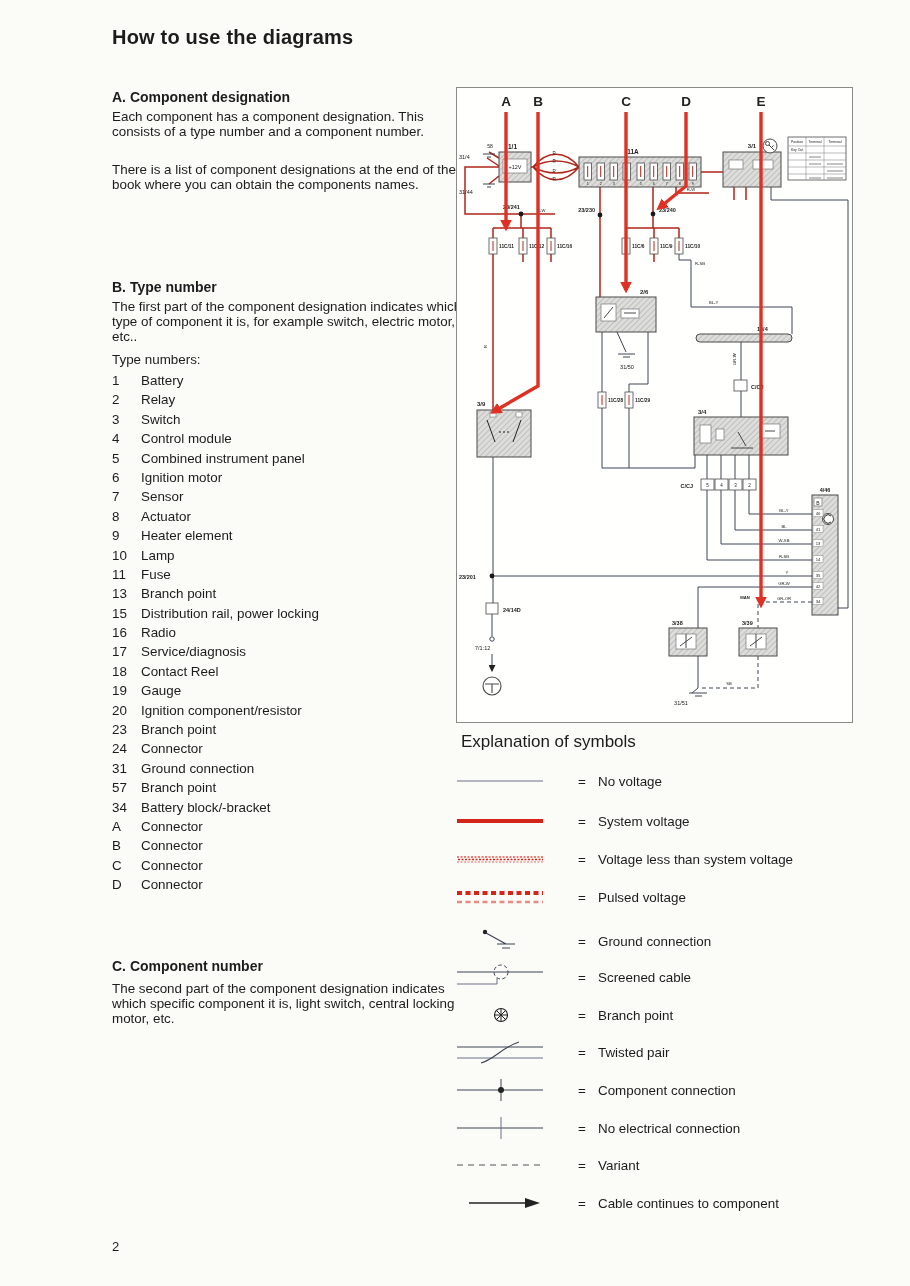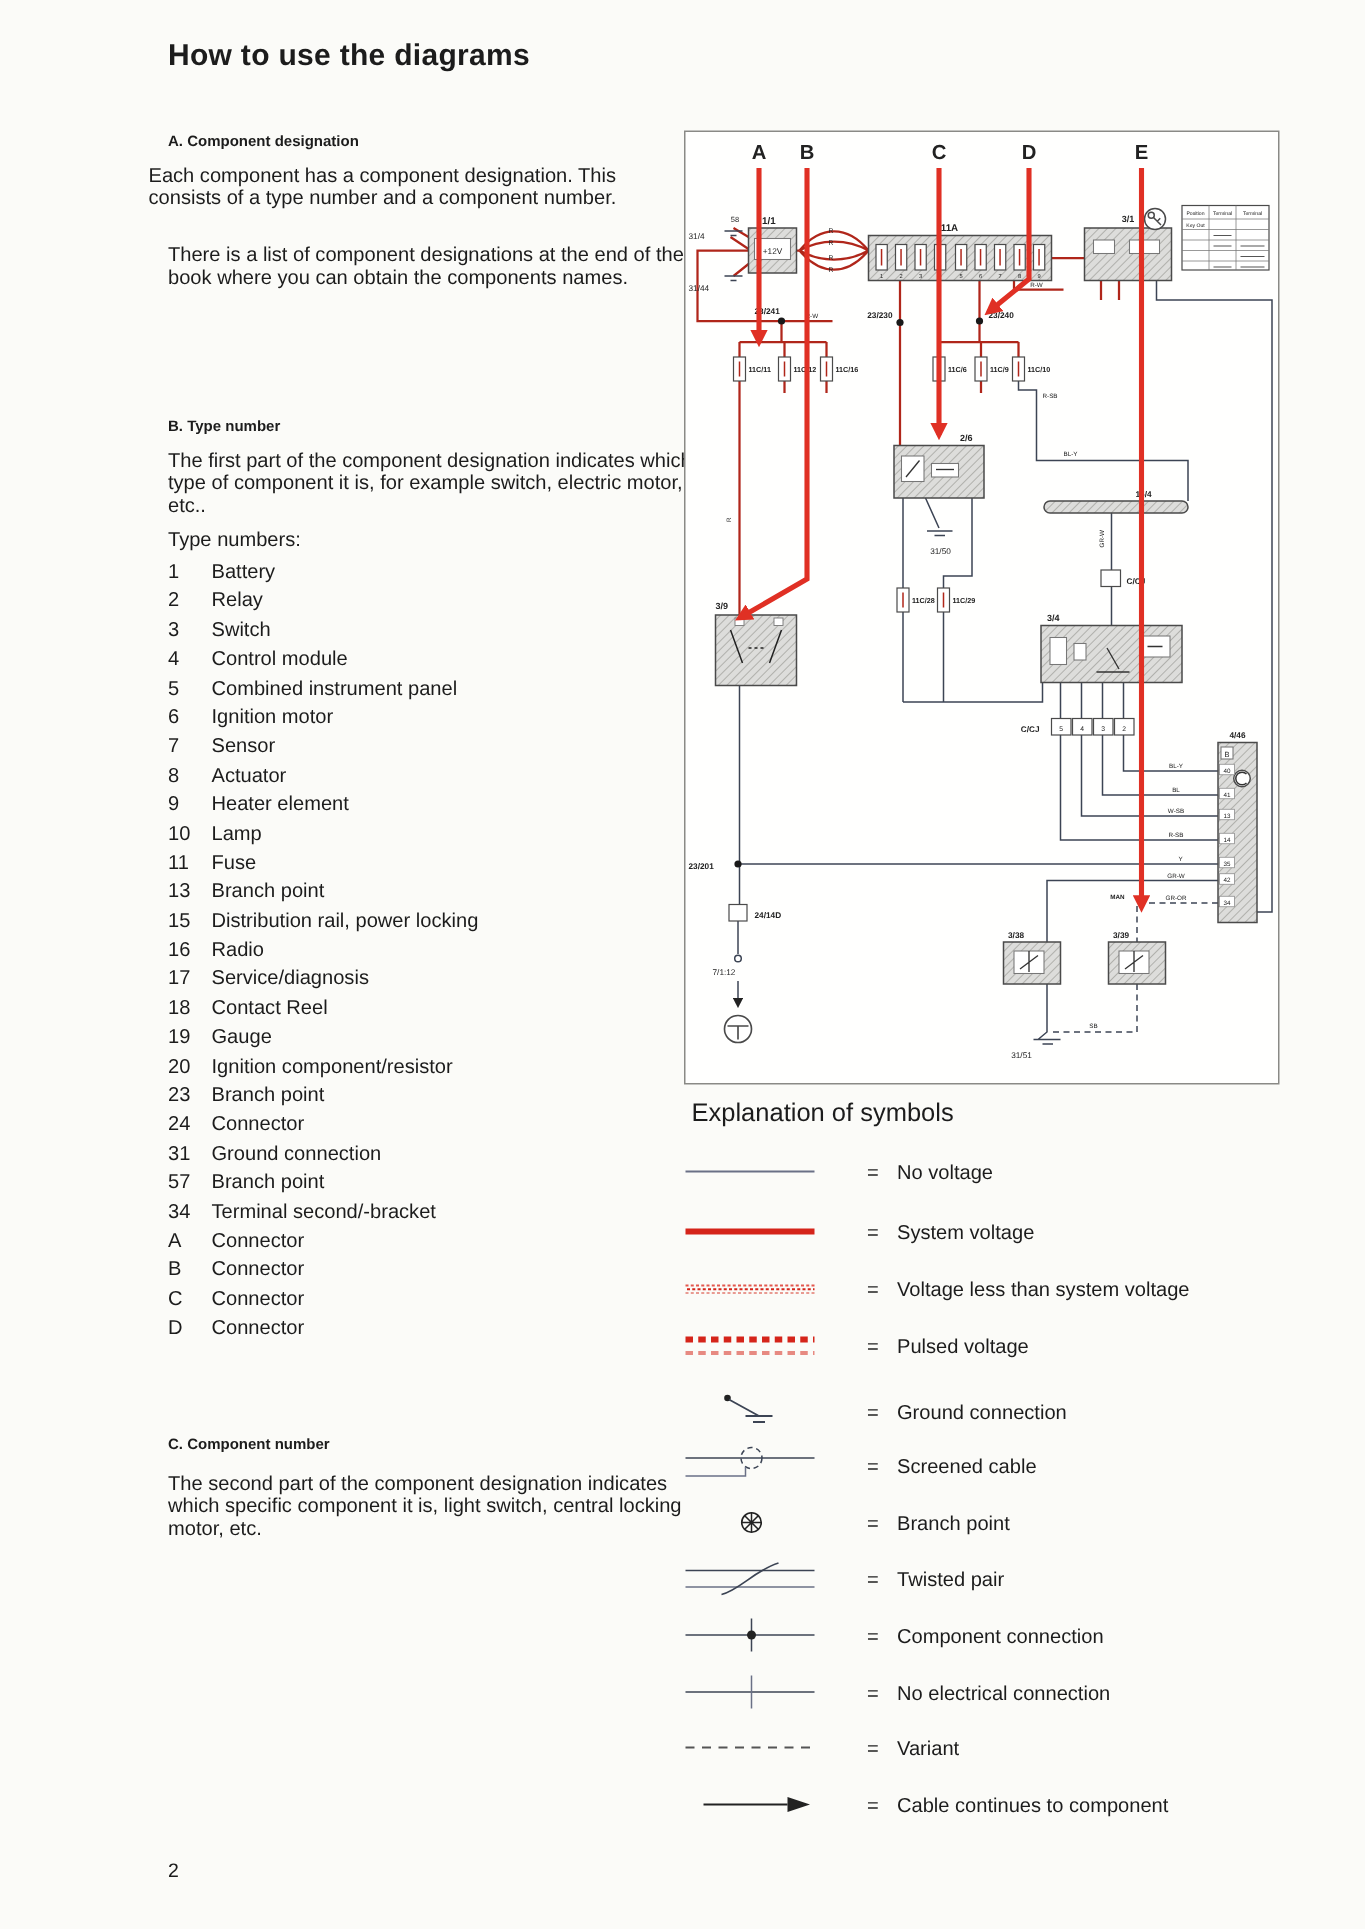--- a/index.html
+++ b/index.html
@@ -4,21 +4,21 @@
 <style>
   html,body{margin:0;padding:0}
   body{
     width:910px;height:1286px;position:relative;
     background:#fbfbf8;color:#1c1c1c;
     font-family:"Liberation Sans",sans-serif;
     overflow:hidden;
   }
   .abs{position:absolute}
   .page-title{font-size:20px;font-weight:bold;letter-spacing:.2px}
-  .sec-head{font-size:10px;font-weight:bold}
+  .sec-head{font-size:14px;font-weight:bold}
   .body-txt{font-size:13.4px;line-height:14.8px;width:350px}
   .list-title{font-size:13.4px}
   .type-list{font-size:13.4px}
   .trow{display:flex;height:19.4px;line-height:19.4px}
   .tnum{width:29px}
   .sym-head{font-size:17px;font-weight:normal}
   .diagram-box{
     left:456px;top:87px;width:397px;height:636px;
     border:1.5px solid #8a8a86;background:#fffffe;box-sizing:border-box;
   }
@@ -28,21 +28,21 @@
   .llabel{font-size:13.4px}
   .pageno{font-size:13px}
   svg text{font-family:"Liberation Sans",sans-serif;fill:#222}
 </style>
 </head>
 <body>
 
 <div class="abs page-title" style="left:112px;top:26px">How to use the diagrams</div>
 
 <div class="abs sec-head" style="left:112px;top:89px">A. Component designation</div>
-<div class="abs body-txt" style="left:99px;top:110px">Each component has a component designation. This consists of a type number and a component number.</div>
+<div class="abs body-txt" style="left:112px;top:110px">Each component has a component designation. This consists of a type number and a component number.</div>
 <div class="abs body-txt" style="left:112px;top:163px">There is a list of component designations at the end of the book where you can obtain the components names.</div>
 
 <div class="abs sec-head" style="left:112px;top:279px">B. Type number</div>
 <div class="abs body-txt" style="left:112px;top:300px">The first part of the component designation indicates which type of component it is, for example switch, electric motor, etc..</div>
 <div class="abs list-title" style="left:112px;top:352px">Type numbers:</div>
 
 <div class="abs type-list" style="left:112px;top:371px">
   <div class="trow">
       <span class="tnum">1</span>
       <span>Battery</span>
@@ -126,21 +126,21 @@
   <div class="trow">
       <span class="tnum">31</span>
       <span>Ground connection</span>
     </div>
   <div class="trow">
       <span class="tnum">57</span>
       <span>Branch point</span>
     </div>
   <div class="trow">
       <span class="tnum">34</span>
-      <span>Terminal second/-bracket</span>
+      <span>Battery block/-bracket</span>
     </div>
   <div class="trow">
       <span class="tnum">A</span>
       <span>Connector</span>
     </div>
   <div class="trow">
       <span class="tnum">B</span>
       <span>Connector</span>
     </div>
   <div class="trow">

